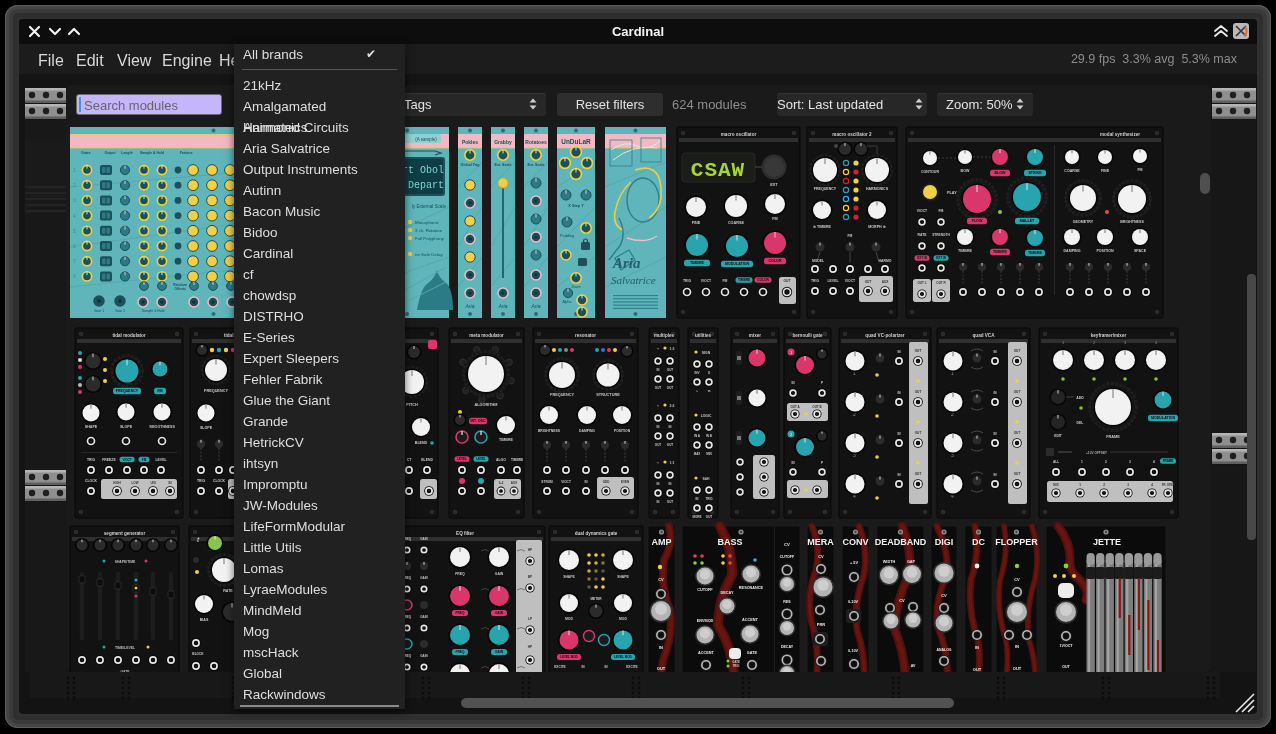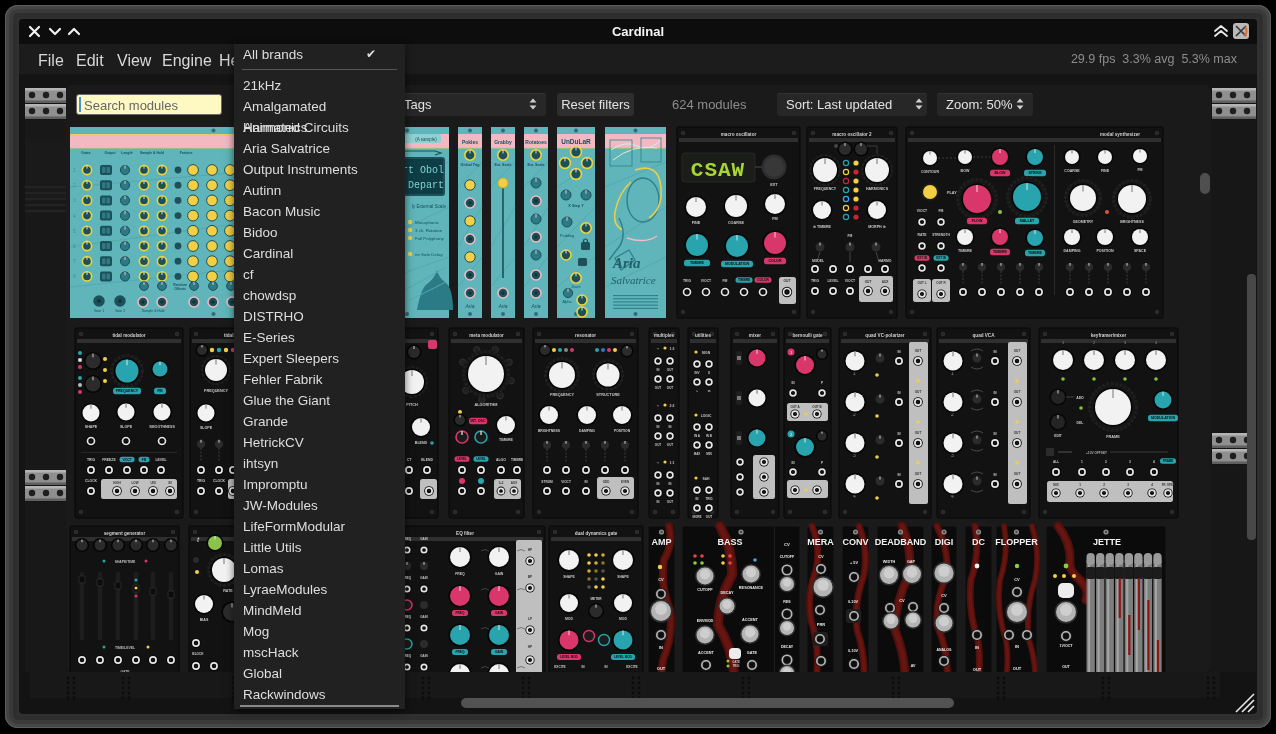--- a/index.html
+++ b/index.html
@@ -11,21 +11,21 @@
 .titlebar { position:absolute; left:0; top:0; width:100%; height:25px; background:#0d0d0d; }
 .title { position:absolute; left:0; right:0; top:5px; text-align:center; color:#f5f5f5;
   font-size:13px; font-weight:bold; }
 .tbicons { position:absolute; left:0; top:0; }
 .menubar { position:absolute; left:0; top:25px; width:100%; height:30px; background:#1c1c1c; }
 .mitem { position:absolute; top:33px; color:#d8d8d8; font-size:16px; }
 .stats { position:absolute; top:33px; right:20px; color:#8d8d8d; font-size:12.5px; }
 .browser { position:absolute; left:66px; top:85px; width:1145px; height:587px;
   background:#1a1a1a; border-radius:6px; }
 .searchbox { position:absolute; left:76px; top:94px; width:146px; height:21px;
-  background:#fef9c3; border:1px solid #6a6a6a; border-radius:3px; }
+  background:#c4b5fd; border:1px solid #6a6a6a; border-radius:3px; }
 .caret { position:absolute; left:2px; top:2px; width:2px; height:15px; background:#4a90d9; }
 .ph { position:absolute; left:7px; top:3px; color:#666; font-size:13px; }
 .selbox { position:absolute; top:93px; height:23px; background:#272727; border-radius:3px;
   color:#e2e2e2; font-size:13px; line-height:23px; box-shadow: inset 0 1px 0 #333; }
 .btn { position:absolute; top:93px; height:23px; background:#2e2e2e; border-radius:3px;
   color:#e2e2e2; font-size:13px; line-height:23px; text-align:center; }
 .graytext { position:absolute; color:#8d8d8d; font-size:13px; }
 .arr { position:absolute; }
 .menu { position:absolute; left:234px; top:44px; width:171px; height:665px;
   background:#212121; box-shadow:0 2px 8px rgba(0,0,0,0.6); z-index:30; }
@@ -2484,23 +2484,23 @@
 
 <div class="searchbox">
     <span class="caret"></span>
     <span class="ph">Search modules</span>
   </div>
 <div class="selbox" style="left:300px;width:246px"><span style="margin-left:104px">Tags</span></div>
 <svg class="arr" style="left:528px;top:97px" width="10" height="14" viewBox="0 0 10 14">
     <path d="M1.5 5.5 L5 1.5 L8.5 5.5 Z" fill="#cfcfcf"></path>
     <path d="M1.5 8.5 L5 12.5 L8.5 8.5 Z" fill="#cfcfcf"></path>
   </svg>
-<div class="btn" style="left:557px;width:77px">Reset filters</div>
+<div class="btn" style="left:557px;width:106px">Reset filters</div>
 <div class="graytext" style="left:672px;top:97px">624 modules</div>
-<div class="selbox" style="left:777px;width:150px"><span style="margin-left:9px">Sort: Last updated</span></div>
+<div class="selbox" style="left:777px;width:150px"><span style="">Sort: Last updated</span></div>
 <svg class="arr" style="left:914px;top:97px" width="10" height="14" viewBox="0 0 10 14">
     <path d="M1.5 5.5 L5 1.5 L8.5 5.5 Z" fill="#cfcfcf"></path>
     <path d="M1.5 8.5 L5 12.5 L8.5 8.5 Z" fill="#cfcfcf"></path>
   </svg>
 <div class="selbox" style="left:937px;width:96px"><span style="margin-left:9px">Zoom: 50%</span></div>
 <svg class="arr" style="left:1015px;top:97px" width="10" height="14" viewBox="0 0 10 14">
     <path d="M1.5 5.5 L5 1.5 L8.5 5.5 Z" fill="#cfcfcf"></path>
     <path d="M1.5 8.5 L5 12.5 L8.5 8.5 Z" fill="#cfcfcf"></path>
   </svg>
 

